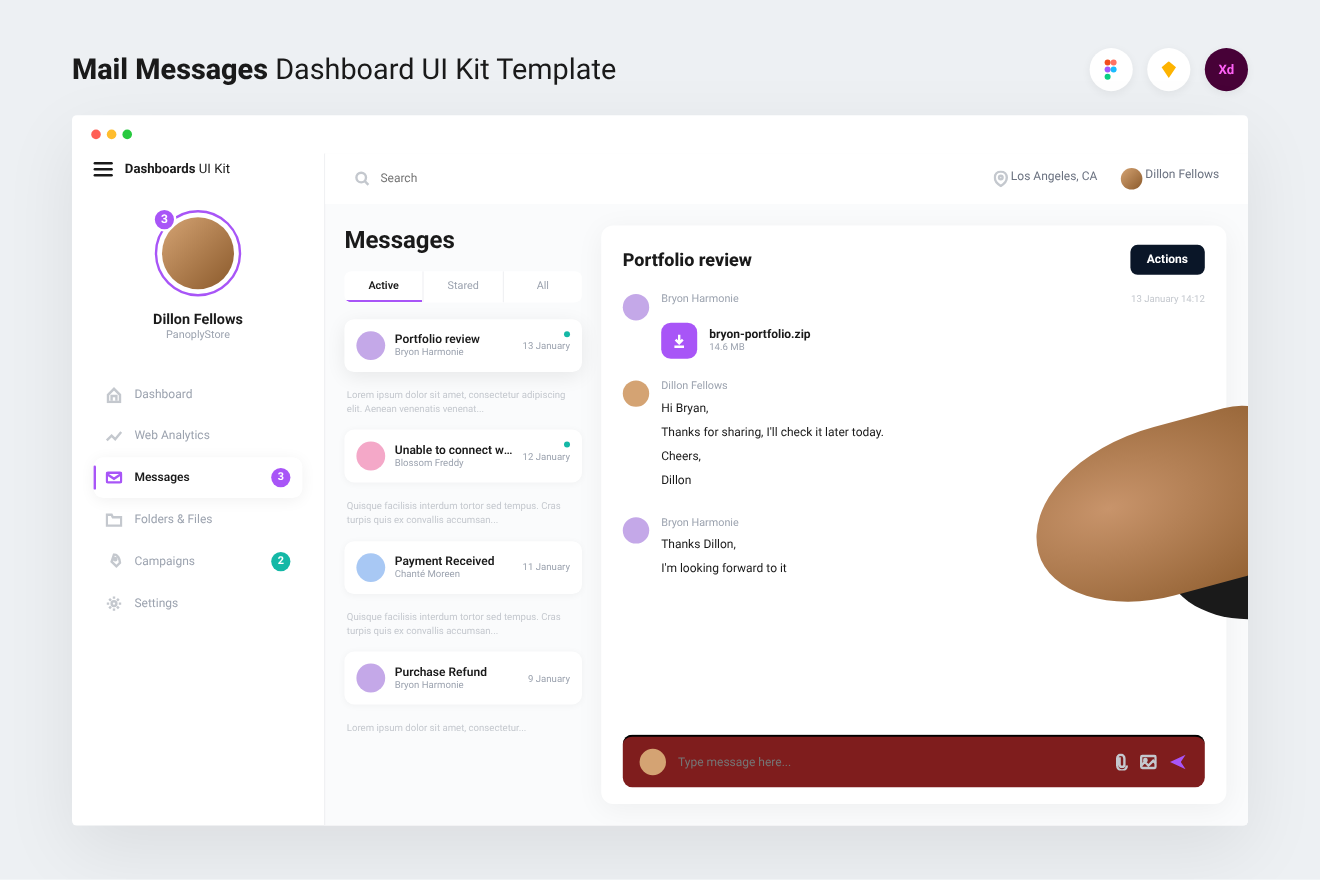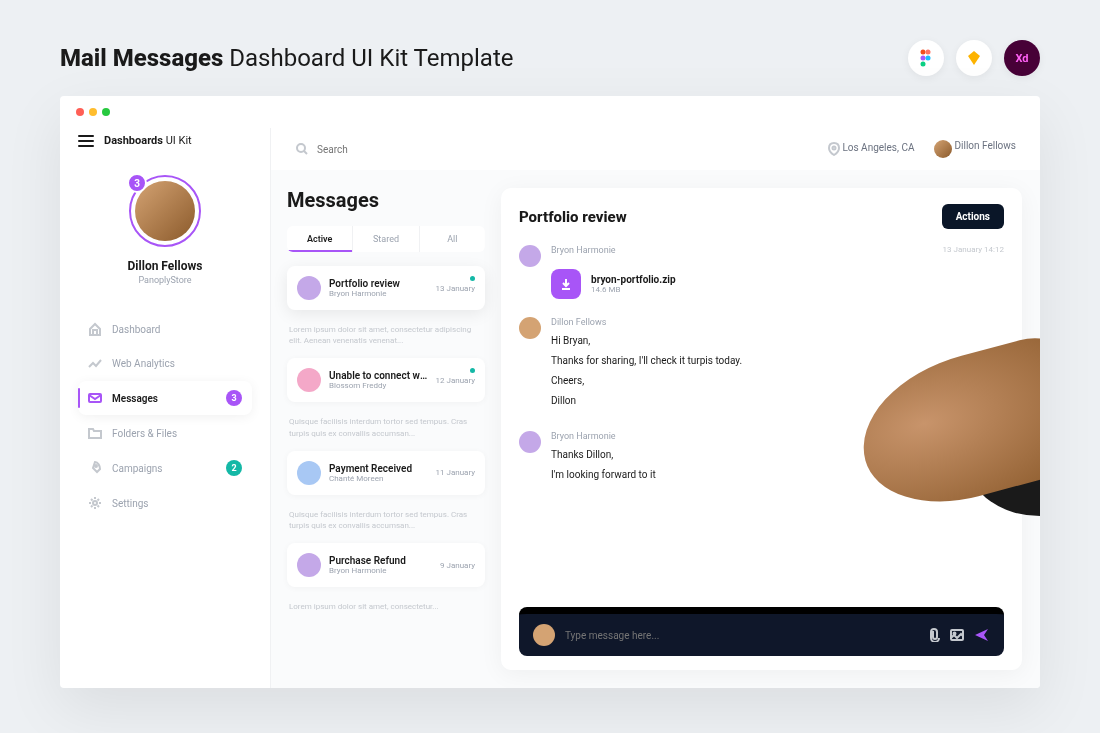--- a/index.html
+++ b/index.html
@@ -68,21 +68,21 @@
 .reply-content{flex:1}
 .reply-head{display:flex;justify-content:space-between;margin-bottom:6px}
 .reply-author{font-size:9px;color:#9ca3af}
 .reply-time{font-size:8px;color:#c4c8ce}
 .reply-text{font-size:10px;color:#1a1a1a;line-height:1.6}
 .reply-text p{margin-bottom:4px}
 .attachment{display:flex;align-items:center;gap:10px;margin-top:14px}
 .attach-icon{width:30px;height:30px;border-radius:8px;background:#a855f7;display:flex;align-items:center;justify-content:center}
 .attach-name{font-size:10px;font-weight:700;color:#1a1a1a}
 .attach-size{font-size:8px;color:#9ca3af}
-.composer{display:flex;align-items:center;gap:10px;padding:10px 14px;border-top:7px solid #000000;background:#0f172a;margin:0 18px 14px;border-radius:8px}
+.composer{display:flex;align-items:center;gap:10px;padding:10px 14px;border-top:2px solid #000000;background:#7f1d1d;margin:0 18px 14px;border-radius:8px}
 .composer input{flex:1;border:none;outline:none;background:transparent;font-size:10px;color:#9ca3af}
 .composer-icons{display:flex;gap:10px;align-items:center}
 .send-btn{color:#a855f7}
 .icon-svg{stroke:#c4c8ce;stroke-width:2;fill:none}
 .nav-item.active .icon-svg{stroke:#a855f7}
 .hand-overlay{position:absolute;right:-40px;top:260px;width:220px;height:140px;pointer-events:none}
 .hand-shape{width:100%;height:100%;background:radial-gradient(ellipse at 30% 40%,#c8946b,#8b5a2b);border-radius:60% 20% 30% 50%;position:relative;transform:rotate(-15deg)}
 .sleeve{position:absolute;right:-30px;bottom:-20px;width:140px;height:100px;background:#1a1a1a;border-radius:50% 20% 20% 50%}
 </style>
 </head>
@@ -293,21 +293,21 @@
               </div>
               <div class="reply">
                 <div class="reply-avatar" style="background:#d4a373"></div>
                 <div class="reply-content">
                   <div class="reply-head">
                     <span class="reply-author">Dillon Fellows</span>
                     <span class="reply-time"></span>
                   </div>
                   <div class="reply-text">
                     <p>Hi Bryan,</p>
-                    <p>Thanks for sharing, I'll check it turpis today.</p>
+                    <p>Thanks for sharing, I'll check it later today.</p>
                     <p>Cheers,</p>
                     <p>Dillon</p>
                   </div>
                 </div>
               </div>
               <div class="reply">
                 <div class="reply-avatar" style="background:#c4a8e8"></div>
                 <div class="reply-content">
                   <div class="reply-head">
                     <span class="reply-author">Bryon Harmonie</span>

